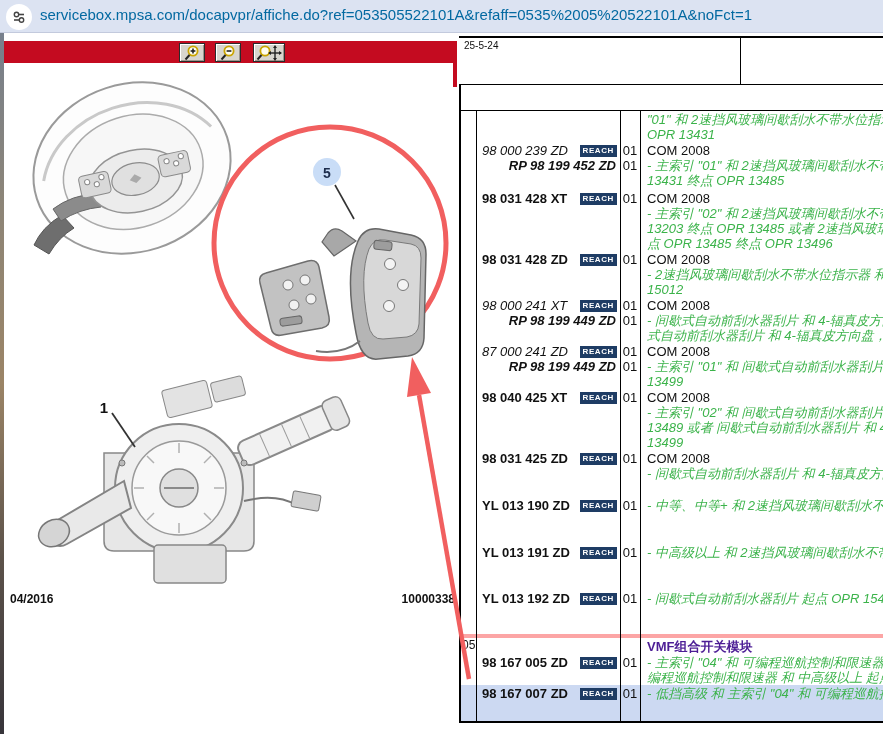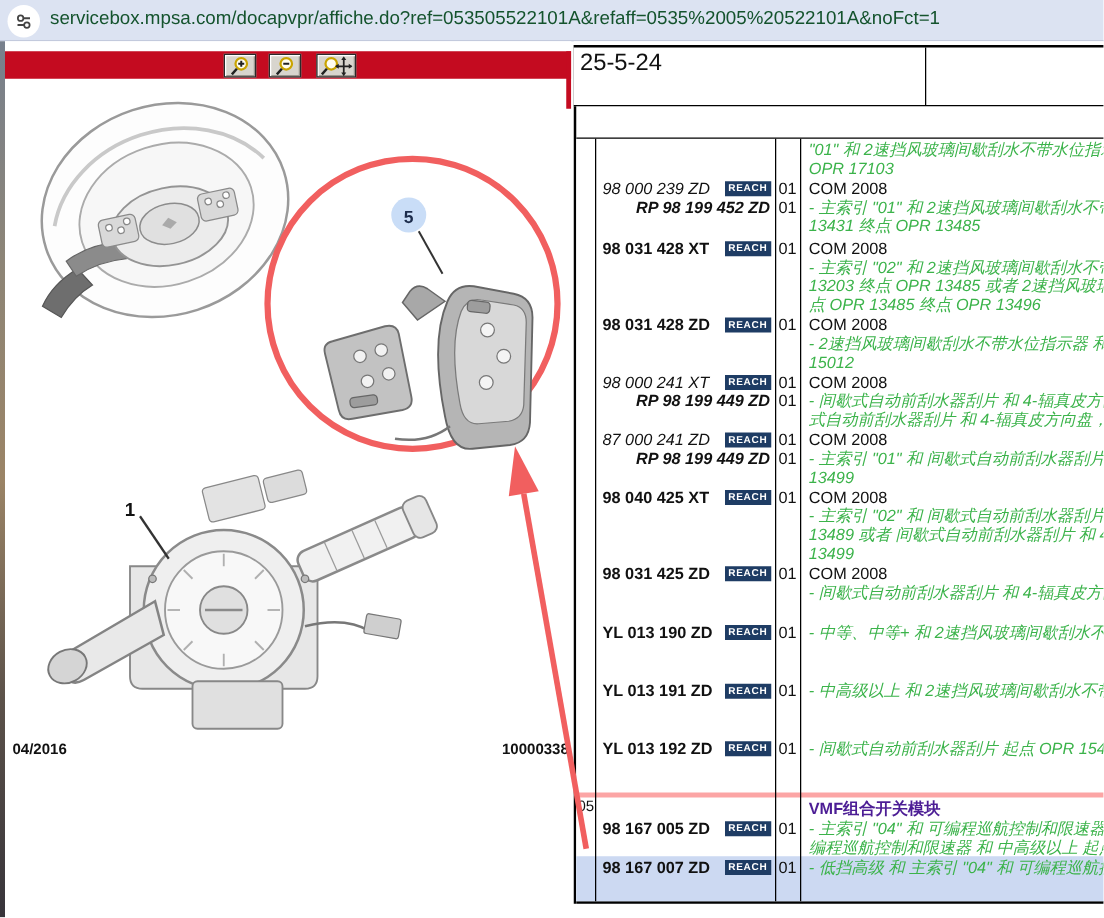--- a/index.html
+++ b/index.html
@@ -3,21 +3,21 @@
 <meta charset="utf-8">
 <style>
   * { margin:0; padding:0; box-sizing:border-box; }
   html,body { width:883px; height:734px; overflow:hidden; }
   body { font-family:"Liberation Sans","DejaVu Sans",sans-serif; background:#fff; }
   #page { position:relative; width:883px; height:734px; background:#fff; overflow:hidden; }
 
   
   #urlbar { position:absolute; left:0; top:0; width:883px; height:33px; background:#dce3f2; border-bottom:1px solid #c3cadd; }
   #site-pill { position:absolute; left:6px; top:4px; width:26px; height:26px; border-radius:13px; background:#fff; }
-  #url-text { position:absolute; left:40px; top:6px; font-size:15px; color:#14532d; white-space:nowrap; }
+  #url-text { position:absolute; left:40px; top:6px; font-size:15px; color:#0369a1; white-space:nowrap; }
 
   
   #wallpaper-strip { position:absolute; left:0; top:33px; width:4px; height:701px;
     background:linear-gradient(#77808d,#8d8577,#9b8466,#5c524a,#37343a); }
 
   
   #left-panel { position:absolute; left:4px; top:33px; width:453px; height:701px; background:#fff; overflow:hidden; }
   #redbar { position:absolute; left:0; top:8px; width:453px; height:22px; background:#c40b20; }
   #redtab { position:absolute; left:449px; top:8px; width:4px; height:46px; background:#c40b20; }
   .zoombtn { position:absolute; top:10px; height:19px; background:#d8d5ce; border:1px solid #2a2a2a;
@@ -28,21 +28,21 @@
   #diagram-art { position:absolute; left:0; top:0; width:453px; height:701px; }
   .foot { position:absolute; font-size:12px; font-weight:bold; color:#111; }
   #rev-label { left:6px; top:559px; }
   #num-label { right:2px; top:559px; }
 
   
   #right-panel { position:absolute; left:459px; top:33px; width:424px; height:701px; background:#fff; }
   #panel-left-border { position:absolute; left:0; top:3px; width:2px; height:687px; background:#000; }
   #sheet-header { position:absolute; left:0; top:3px; width:424px; height:49px; border-top:2px solid #000; border-bottom:1px solid #000; background:#fff; }
   #header-divider { position:absolute; left:281px; top:0; width:1px; height:46px; background:#000; }
-  #hdr-date { position:absolute; left:5px; top:2px; font-size:19px; color:#111; }
+  #hdr-date { position:absolute; left:5px; top:2px; font-size:10px; color:#111; }
   #hdr-ref { position:absolute; left:5px; top:21px; font-size:16px; color:#111; }
   #hdr-ref b { font-size:17px; }
 
   #parts-table { position:absolute; left:2px; top:77px; width:422px; height:613px;
     border-top:1px solid #000; border-bottom:2px solid #000; background:#fff; }
   .vline { position:absolute; top:0; bottom:0; width:1px; background:#000; z-index:5; pointer-events:none; }
   #vlA { left:15px; } #vlB { left:159px; } #vlC { left:179px; }
 
   .trow { display:grid; grid-template-columns:15px 144px 20px 1fr; font-size:13px; line-height:15px; color:#111; }
   .cA { grid-column:1; font-size:12px; padding-left:1px; }
@@ -223,21 +223,21 @@
       <div class="vline" id="vlA"></div>
       <div class="vline" id="vlB"></div>
       <div class="vline" id="vlC"></div>
 
       <div class="trow mh31">
         <div class="cA"></div>
           <div class="cB"></div>
           <div class="cC"></div>
         <div class="cD">
             <div class="g">"01" 和 2速挡风玻璃间歇刮水不带水位指示器 和 4-</div>
-            <div class="g">OPR 17103</div>
+            <div class="g">OPR 13431</div>
           </div>
       </div>
 
       <div class="trow mh48">
         <div class="cA"></div>
         <div class="cB">
           <div class="pline">
               <span class="pn it">98 000 239 ZD</span>
               <span class="reach">REACH</span>
             </div>

